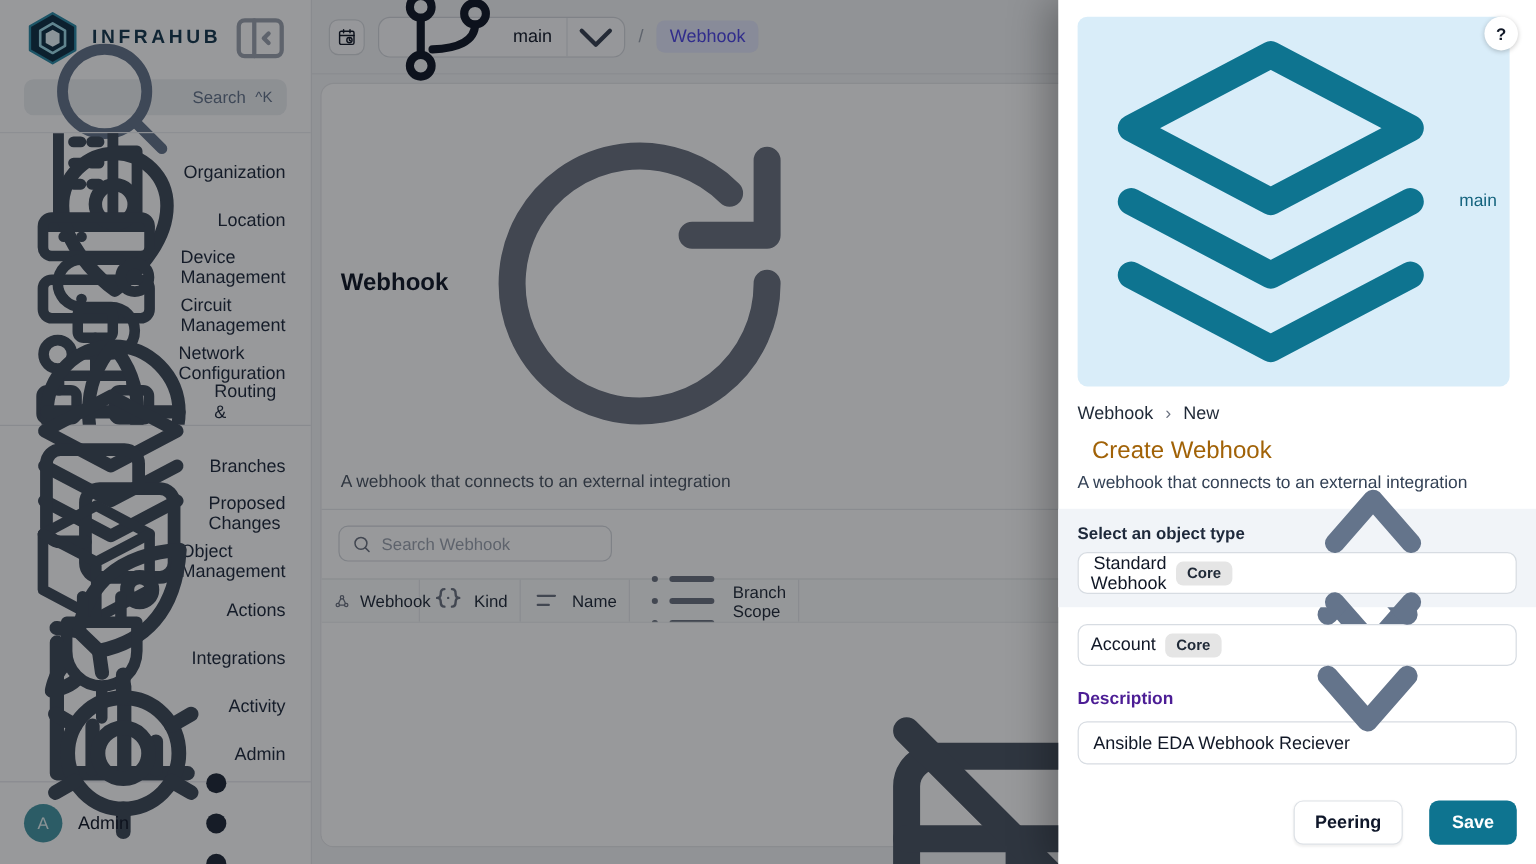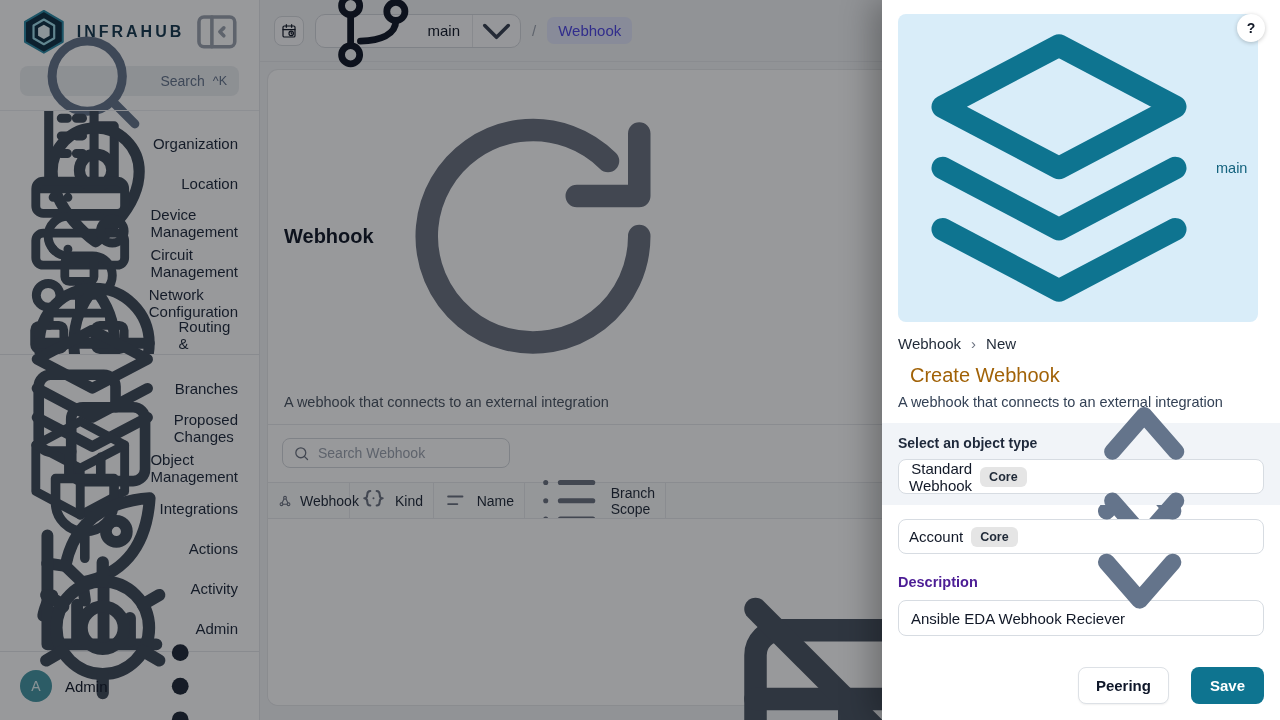--- a/index.html
+++ b/index.html
@@ -217,35 +217,35 @@
             <svg viewBox="0 0 24 24" fill="none" stroke="currentColor" stroke-width="1.8" stroke-linecap="round" stroke-linejoin="round" style="width:100%;height:100%;min-width:1em;min-height:1em">
               <path d="M21 7.3v9.4L12 21.5l-9-4.8V7.3l9-4.8 9 4.8Z"></path>
               <path d="m3 7.3 9 4.7 9-4.7M12 12v9.5"></path>
             </svg>
           </span>
         <span>Object Management</span>
       </a>
       <a class="nav-item">
         <span class="nav-ic">
             <svg viewBox="0 0 24 24" fill="none" stroke="currentColor" stroke-width="1.8" stroke-linecap="round" stroke-linejoin="round" style="width:100%;height:100%;min-width:1em;min-height:1em">
-              <path d="M9 6.5V2.5M15 6.5V2.5M6.5 6.5h11V11a5.5 5.5 0 0 1-11 0V6.5ZM12 16.5v5"></path>
-            </svg>
-          </span>
-        <span>Integrations</span>
-      </a>
-      <a class="nav-item">
-        <span class="nav-ic">
-            <svg viewBox="0 0 24 24" fill="none" stroke="currentColor" stroke-width="1.8" stroke-linecap="round" stroke-linejoin="round" style="width:100%;height:100%;min-width:1em;min-height:1em">
               <path d="M4.8 19.2c-1.1 1.1-1.4 3.1-1.4 3.1s2-.3 3.1-1.4"></path>
               <path d="M6.8 14.7C7.9 9 11.7 4.9 19.7 4.3c-.5 8-4.6 11.8-10.3 12.9l-2.6-2.5Z"></path>
               <circle cx="14.6" cy="9.4" r="1.6"></circle>
               <path d="M6.8 14.7 4 14.3M9.4 17.2l.4 2.8"></path>
             </svg>
           </span>
         <span>Actions</span>
+      </a>
+      <a class="nav-item">
+        <span class="nav-ic">
+            <svg viewBox="0 0 24 24" fill="none" stroke="currentColor" stroke-width="1.8" stroke-linecap="round" stroke-linejoin="round" style="width:100%;height:100%;min-width:1em;min-height:1em">
+              <path d="M9 6.5V2.5M15 6.5V2.5M6.5 6.5h11V11a5.5 5.5 0 0 1-11 0V6.5ZM12 16.5v5"></path>
+            </svg>
+          </span>
+        <span>Integrations</span>
       </a>
       <a class="nav-item">
         <span class="nav-ic">
             <svg viewBox="0 0 24 24" fill="none" stroke="currentColor" stroke-width="1.8" stroke-linecap="round" stroke-linejoin="round" style="width:100%;height:100%;min-width:1em;min-height:1em">
               <path d="M4 4v16.5h16.5"></path>
               <path d="M8.5 20v-5.5M12.5 20V9.5M16.5 20v-3.5"></path>
             </svg>
           </span>
         <span>Activity</span>
       </a>

